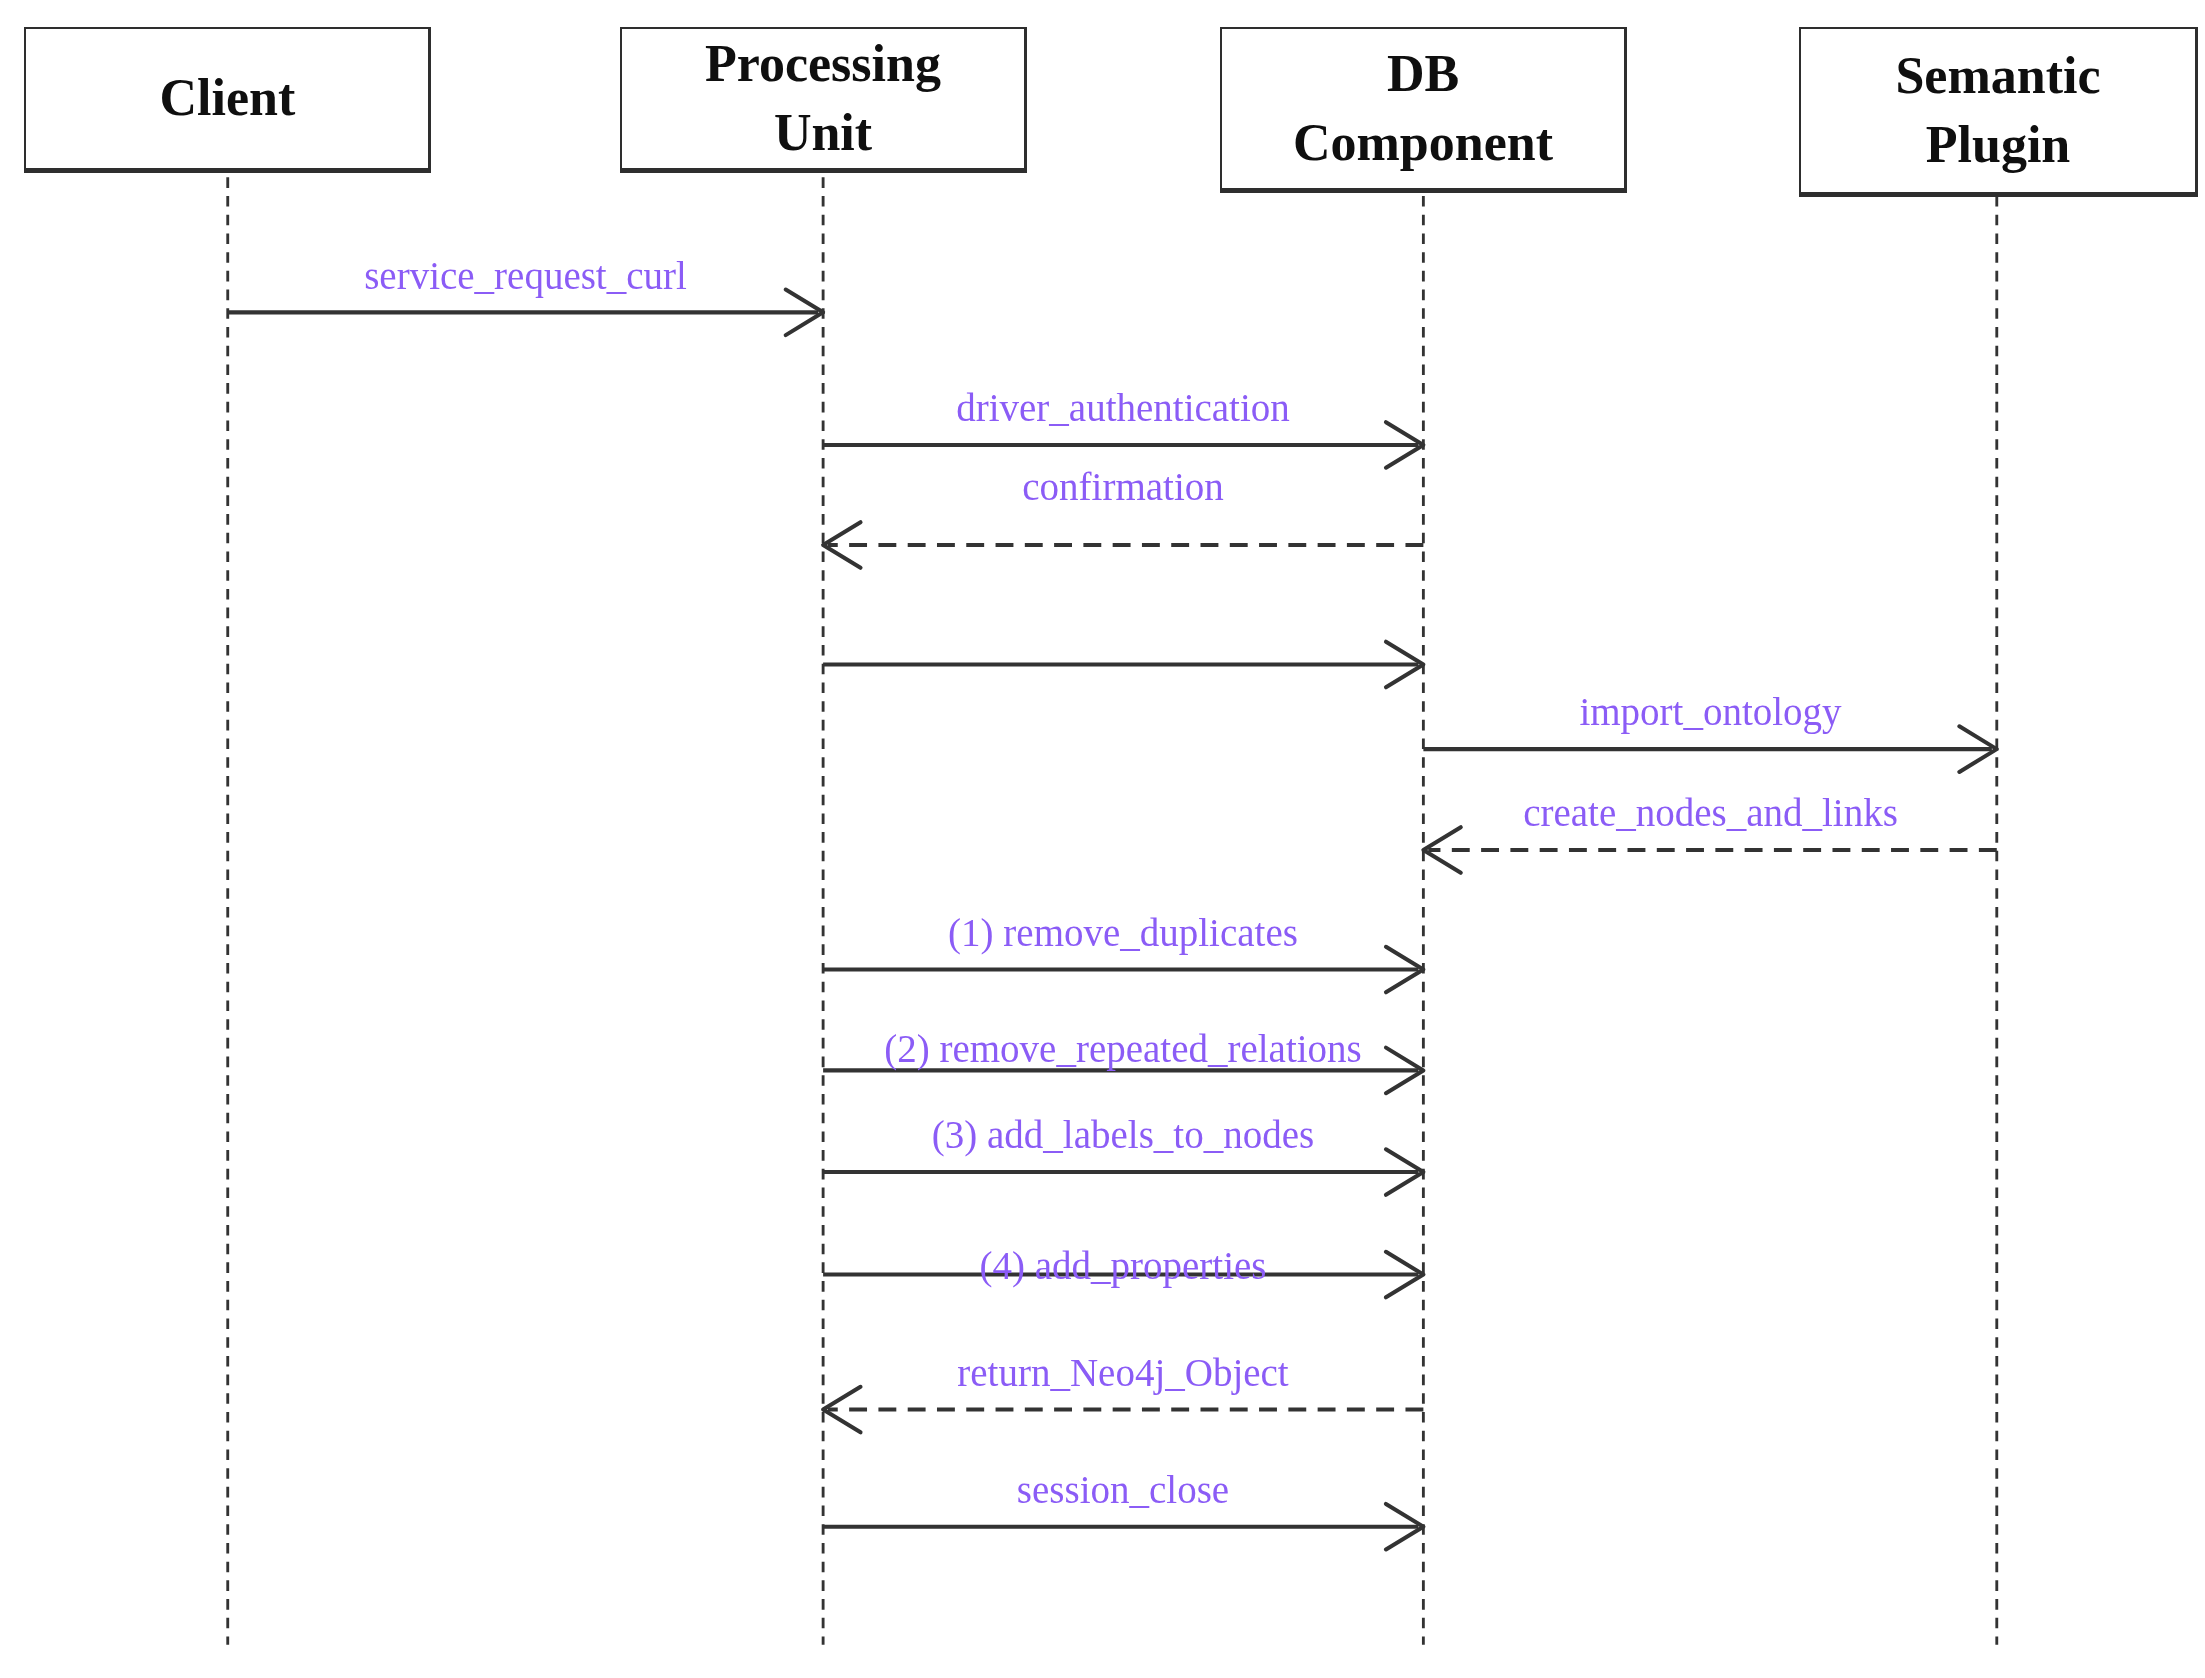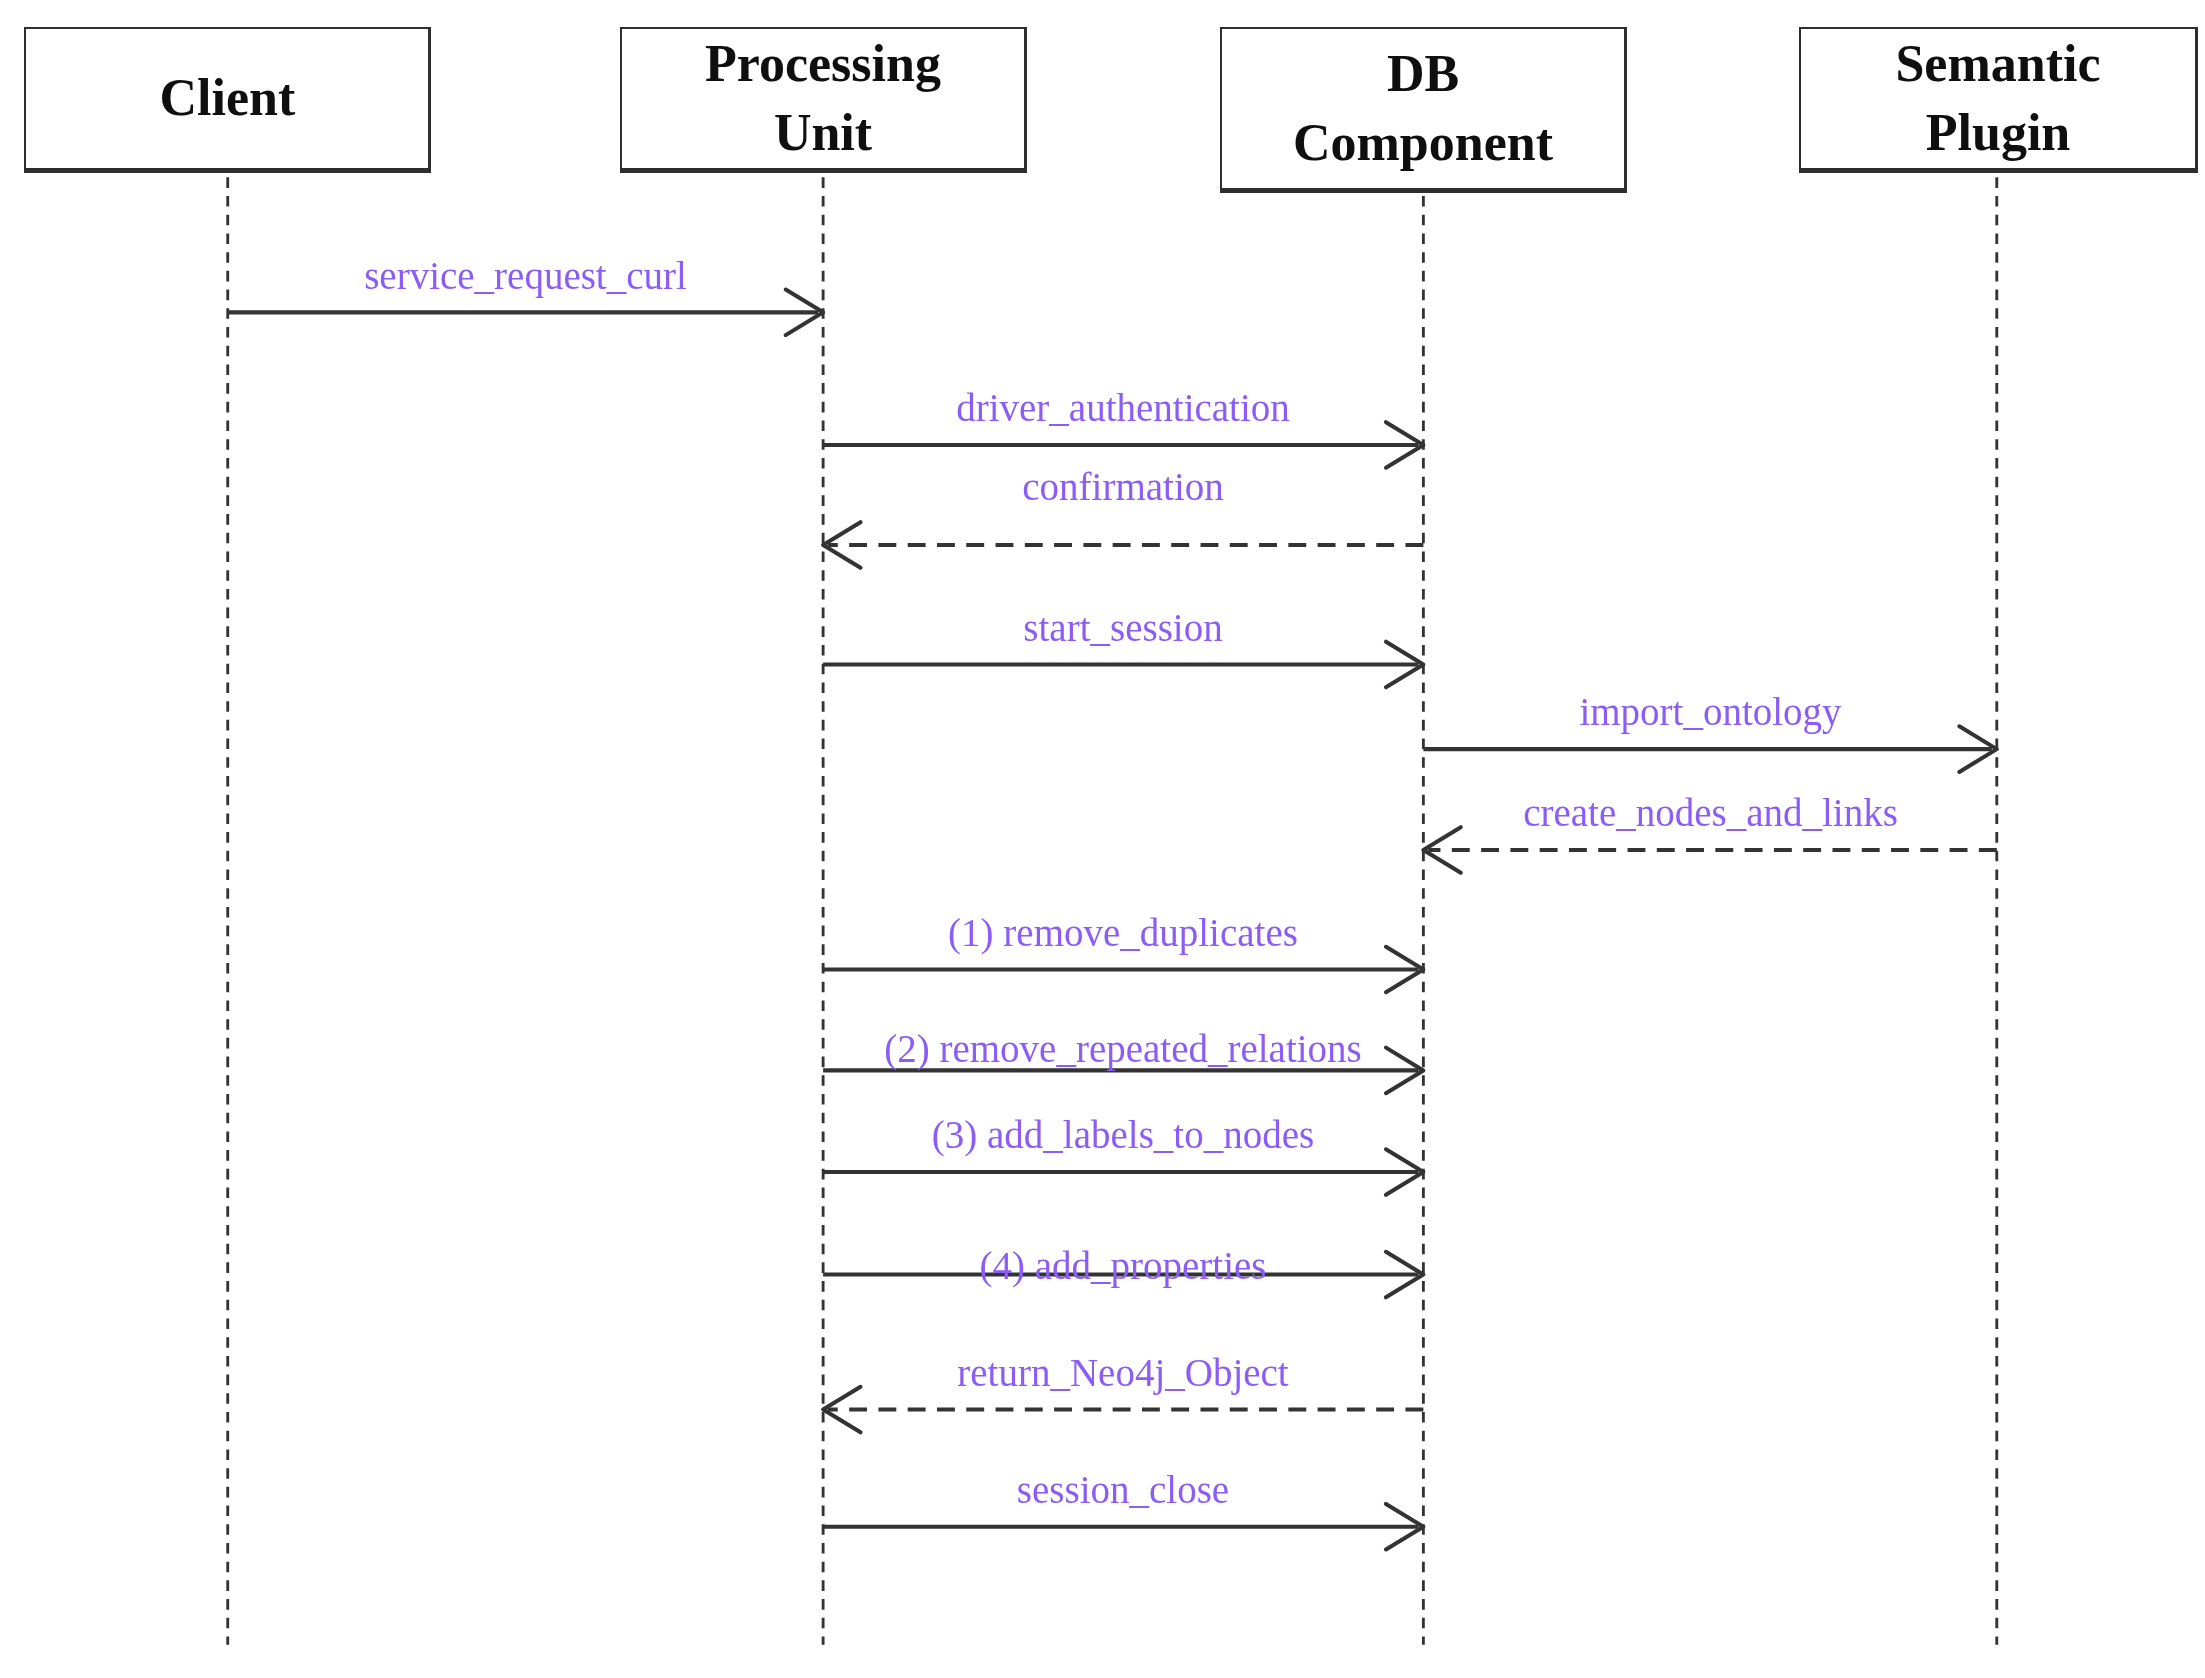--- a/index.html
+++ b/index.html
@@ -96,28 +96,27 @@
         <span>Client</span>
       </div>
       <div class="participant-box" style="left: 620px; top: 27px; width: 407px; height: 146px;">
         <span>Processing</span>
         <span>Unit</span>
       </div>
       <div class="participant-box" style="left: 1220px; top: 27px; width: 407px; height: 166px;">
         <span>DB</span>
         <span>Component</span>
       </div>
-      <div class="participant-box" style="left: 1799px; top: 27px; width: 399px; height: 146px;">
+      <div class="participant-box" style="left: 1799px; top: 27px; width: 399px; height: 170px;">
         <span>Semantic</span>
         <span>Plugin</span>
       </div>
       <div class="message-label" style="left: 228px; width: 595px; top: 251px;">service_request_curl</div>
       <div class="message-label" style="left: 823px; width: 600px; top: 383px;">driver_authentication</div>
       <div class="message-label" style="left: 823px; width: 600px; top: 462px;">confirmation</div>
-      <div class="message-label" style="left: 823px; width: 600px; top: 603px;">start_session</div>
       <div class="message-label" style="left: 1424px; width: 573px; top: 687px;">import_ontology</div>
       <div class="message-label" style="left: 1424px; width: 573px; top: 788px;">create_nodes_and_links</div>
       <div class="message-label" style="left: 823px; width: 600px; top: 908px;">(1) remove_duplicates</div>
       <div class="message-label" style="left: 823px; width: 600px; top: 1009px; margin-top: 15px;">(2) remove_repeated_relations</div>
       <div class="message-label" style="left: 823px; width: 600px; top: 1110px;">(3) add_labels_to_nodes</div>
       <div class="message-label" style="left: 823px; width: 600px; top: 1213px; margin-top: 28px;">(4) add_properties</div>
       <div class="message-label" style="left: 823px; width: 600px; top: 1348px;">return_Neo4j_Object</div>
       <div class="message-label" style="left: 823px; width: 600px; top: 1465px;">session_close</div>
     </div>
 </div>

